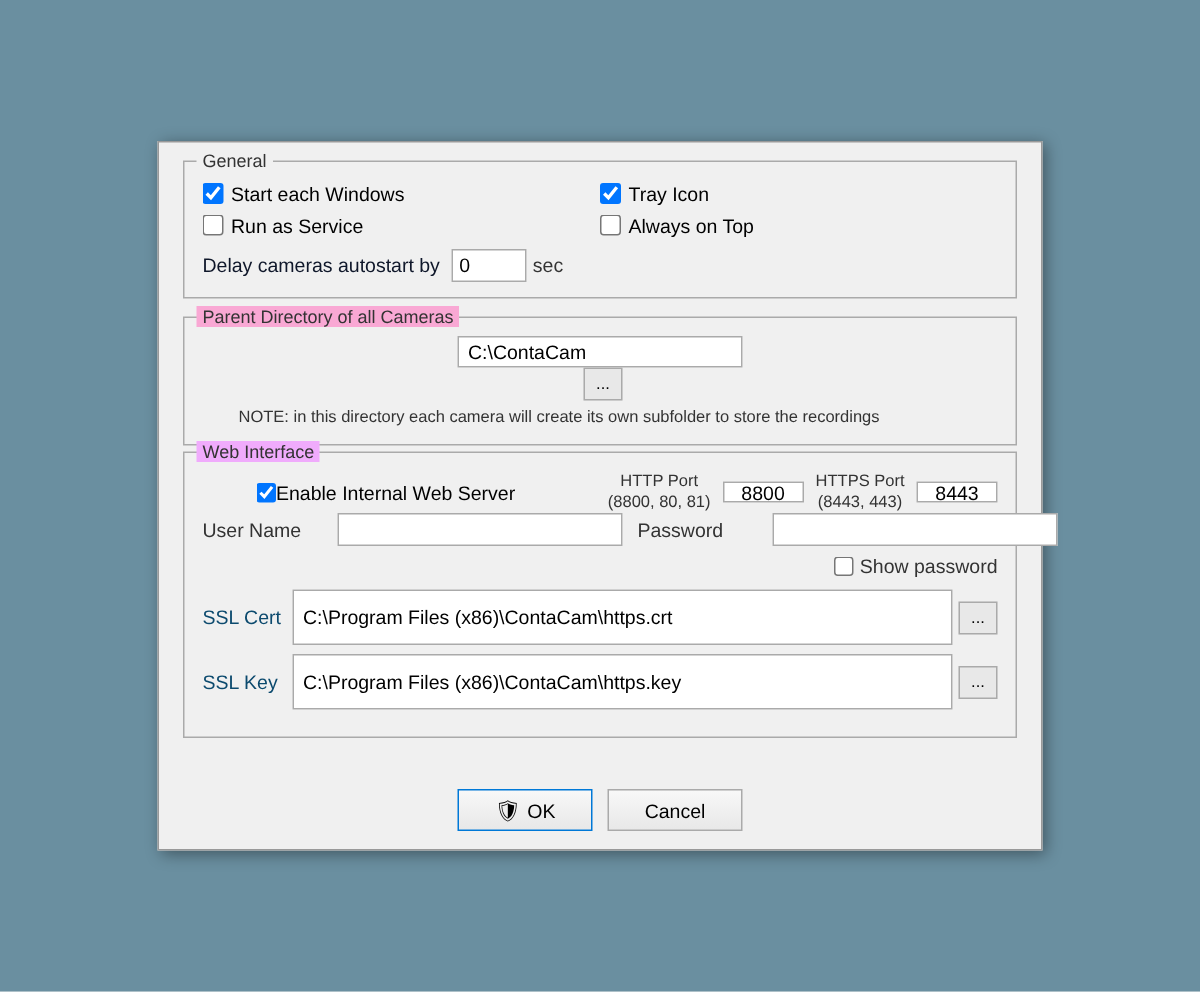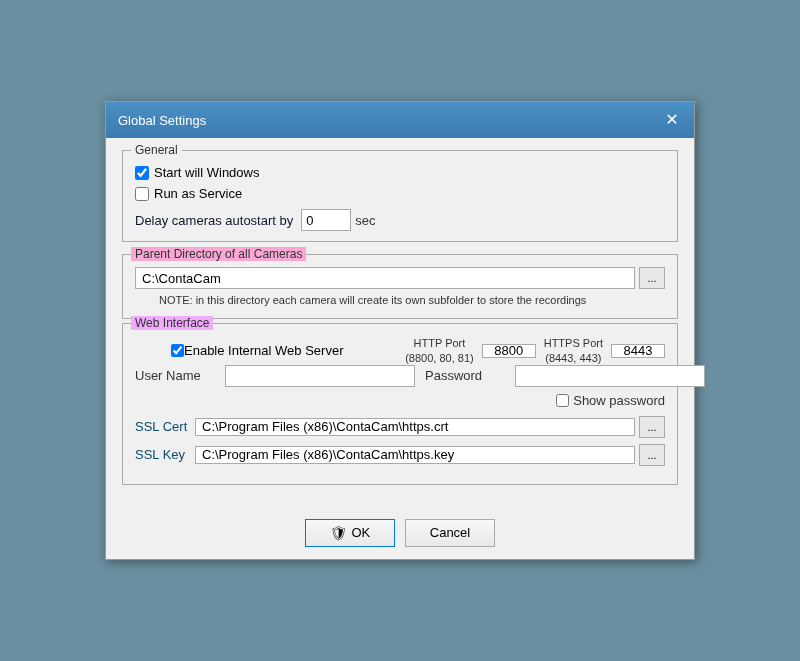--- a/index.html
+++ b/index.html
@@ -144,20 +144,21 @@
       background: #f9a8d4;
       padding: 0 4px;
       font-size: 12px;
       color: #333;
     }
 
     .dir-input-row {
       display: flex;
       align-items: center;
       margin-top: 4px;
+      flex-direction: column;
     }
 
     .dir-input {
       flex: 1;
       height: 22px;
       border: 1px solid #aaa;
       padding: 2px 6px;
       background: white;
     }
 
@@ -261,21 +262,21 @@
       margin-bottom: 6px;
     }
 
     .ssl-label {
       width: 60px;
       color: #0c4a6e;
     }
 
     .ssl-input {
       flex: 1;
-      height: 18px;
+      height: 37px;
       border: 1px solid #aaa;
       padding: 2px 6px;
       background: white;
     }
 
     .dialog-buttons {
       display: flex;
       justify-content: center;
       gap: 10px;
       padding: 10px 16px 12px;
@@ -333,39 +334,45 @@
       display: flex;
       align-items: center;
       flex: 1;
     }
   </style>
 </head>
 <body>
 
 <div class="dialog">
 
-  <div class="title-bar">
-    <span class="title-bar-title">Global Settings</span>
-    <button class="title-bar-close">✕</button>
-  </div>
 
   <div class="dialog-body">
 
     <div class="group-box">
       <span class="group-box-title">General</span>
 
       <div class="two-col-row">
         <div class="col-left">
           <div class="checkbox-row">
             <input type="checkbox" id="start_windows" checked="" style="">
-            <label for="start_windows">Start will Windows</label>
+            <label for="start_windows">Start each Windows</label>
           </div>
           <div class="checkbox-row">
             <input type="checkbox" id="run_service" style="">
             <label for="run_service">Run as Service</label>
+          </div>
+        </div>
+        <div class="col-right">
+          <div class="checkbox-row">
+            <input type="checkbox" id="tray_icon" checked="" style="">
+            <label for="tray_icon">Tray Icon</label>
+          </div>
+          <div class="checkbox-row">
+            <input type="checkbox" id="always_top" style="">
+            <label for="always_top">Always on Top</label>
           </div>
         </div>
       </div>
 
       <div class="delay-row">
         <span class="delay-label">Delay cameras autostart by</span>
         <input type="text" class="delay-input" value="0" style="">
         <span class="delay-unit">sec</span>
       </div>
     </div>

